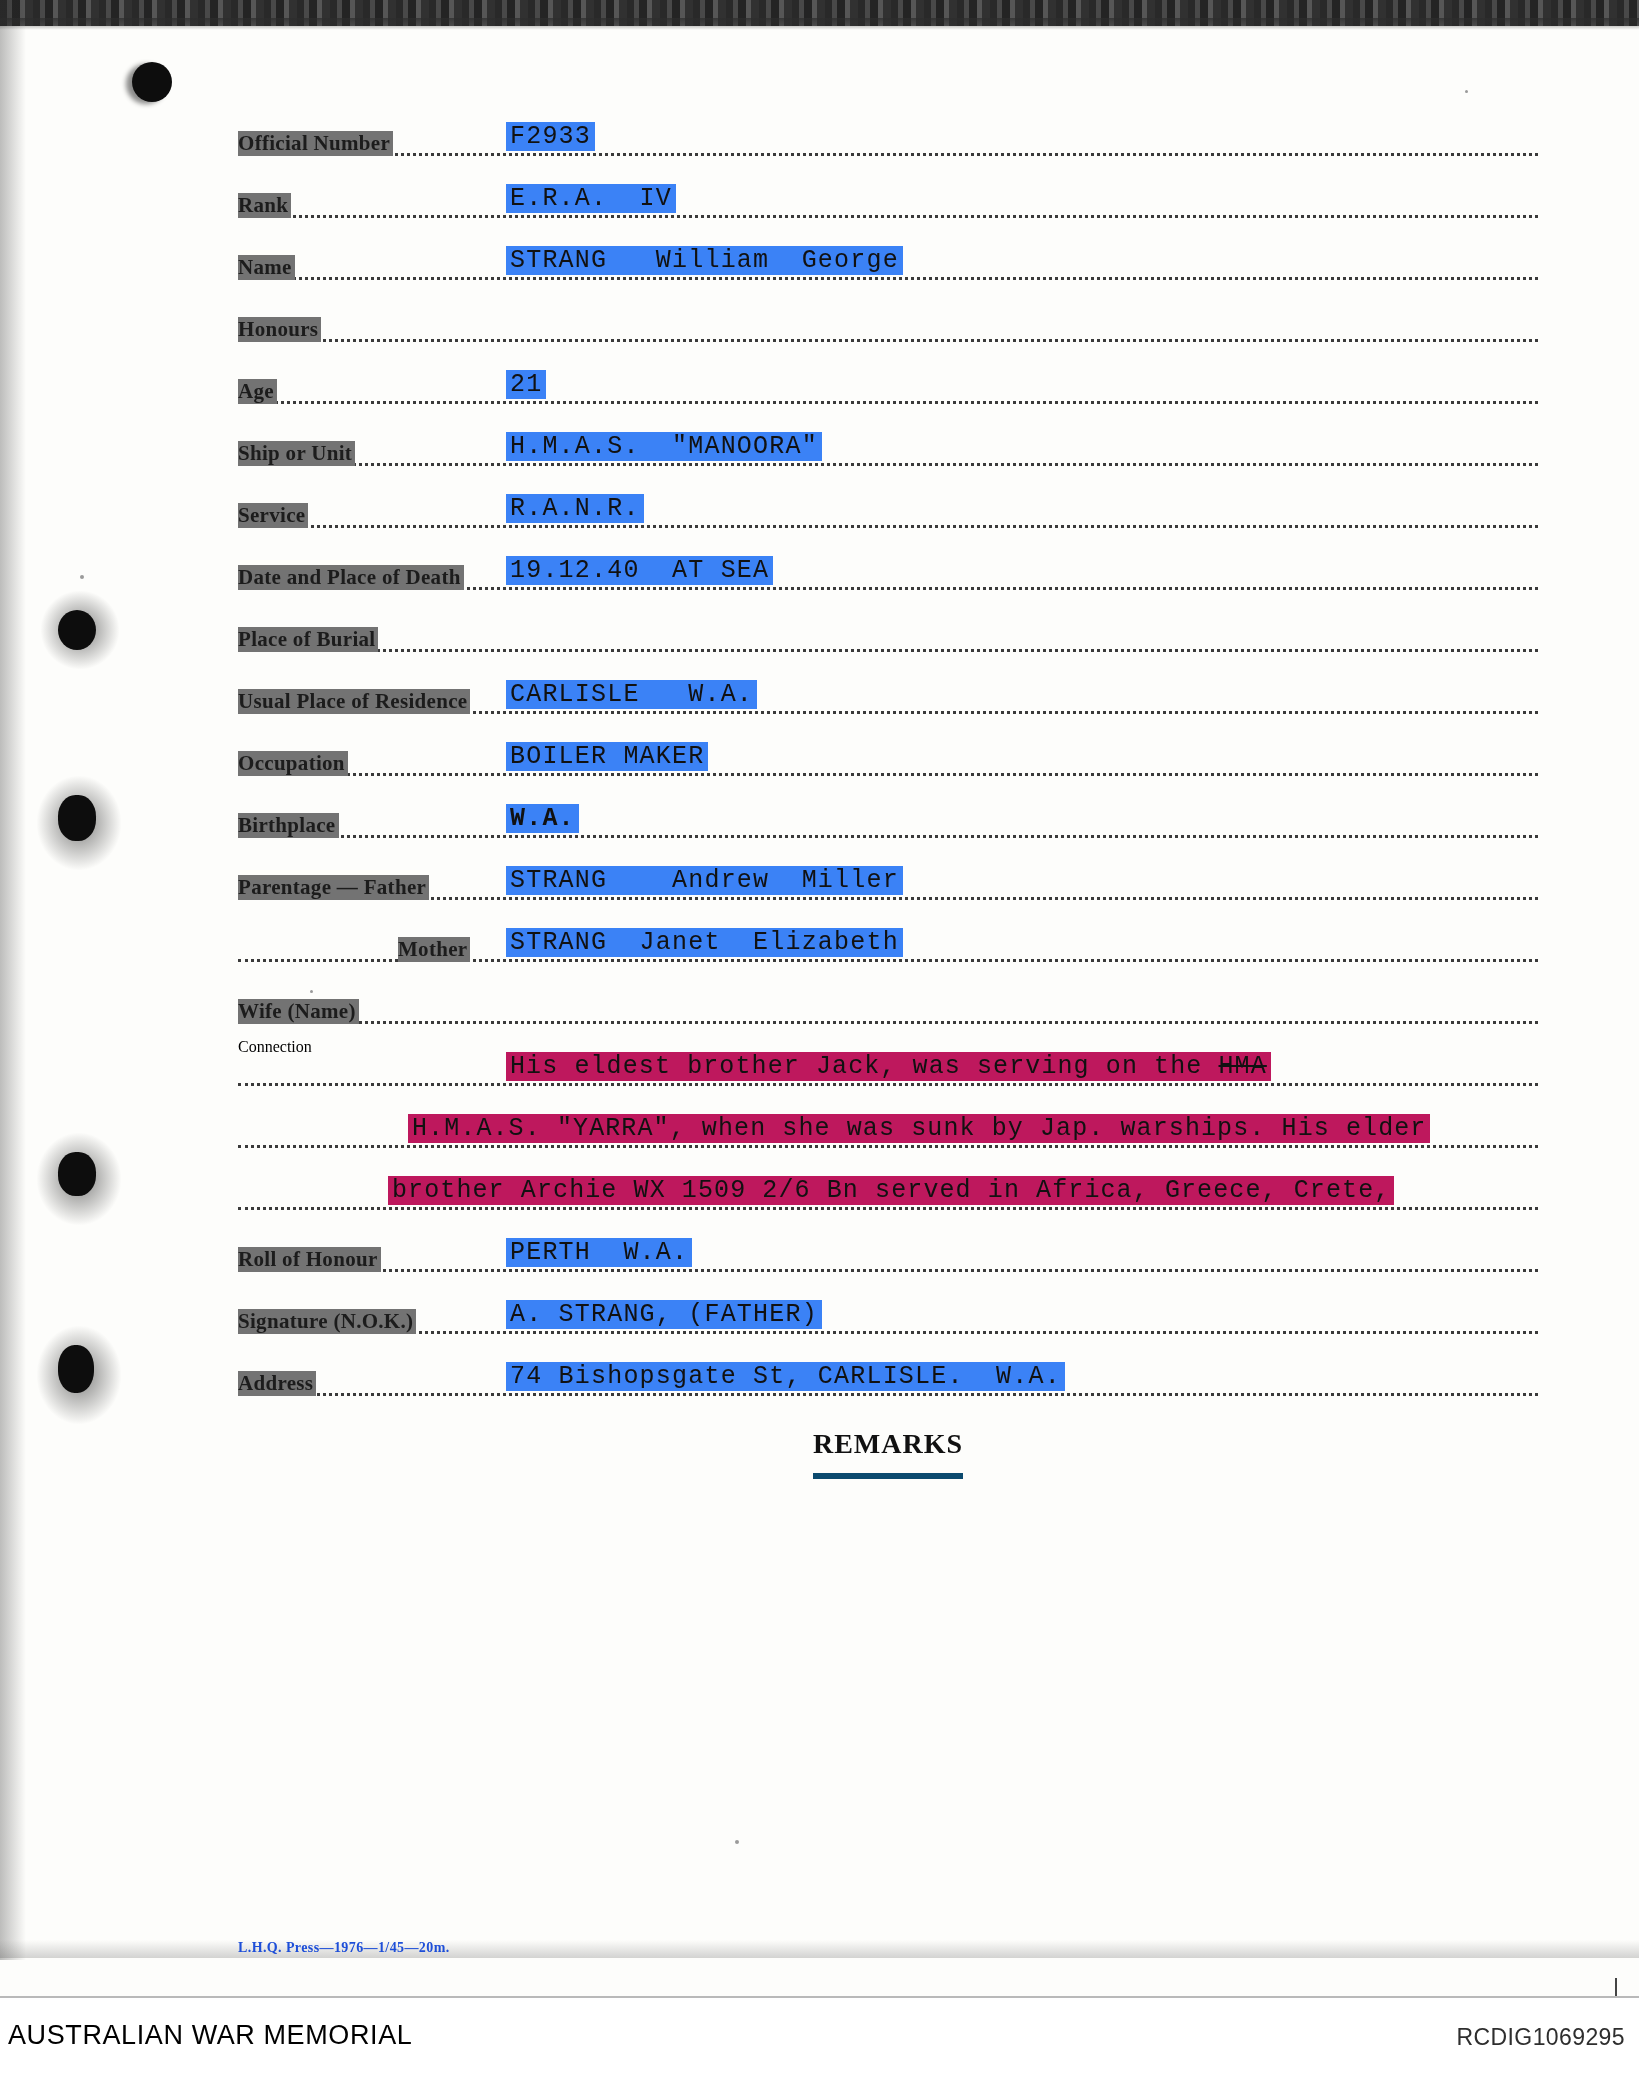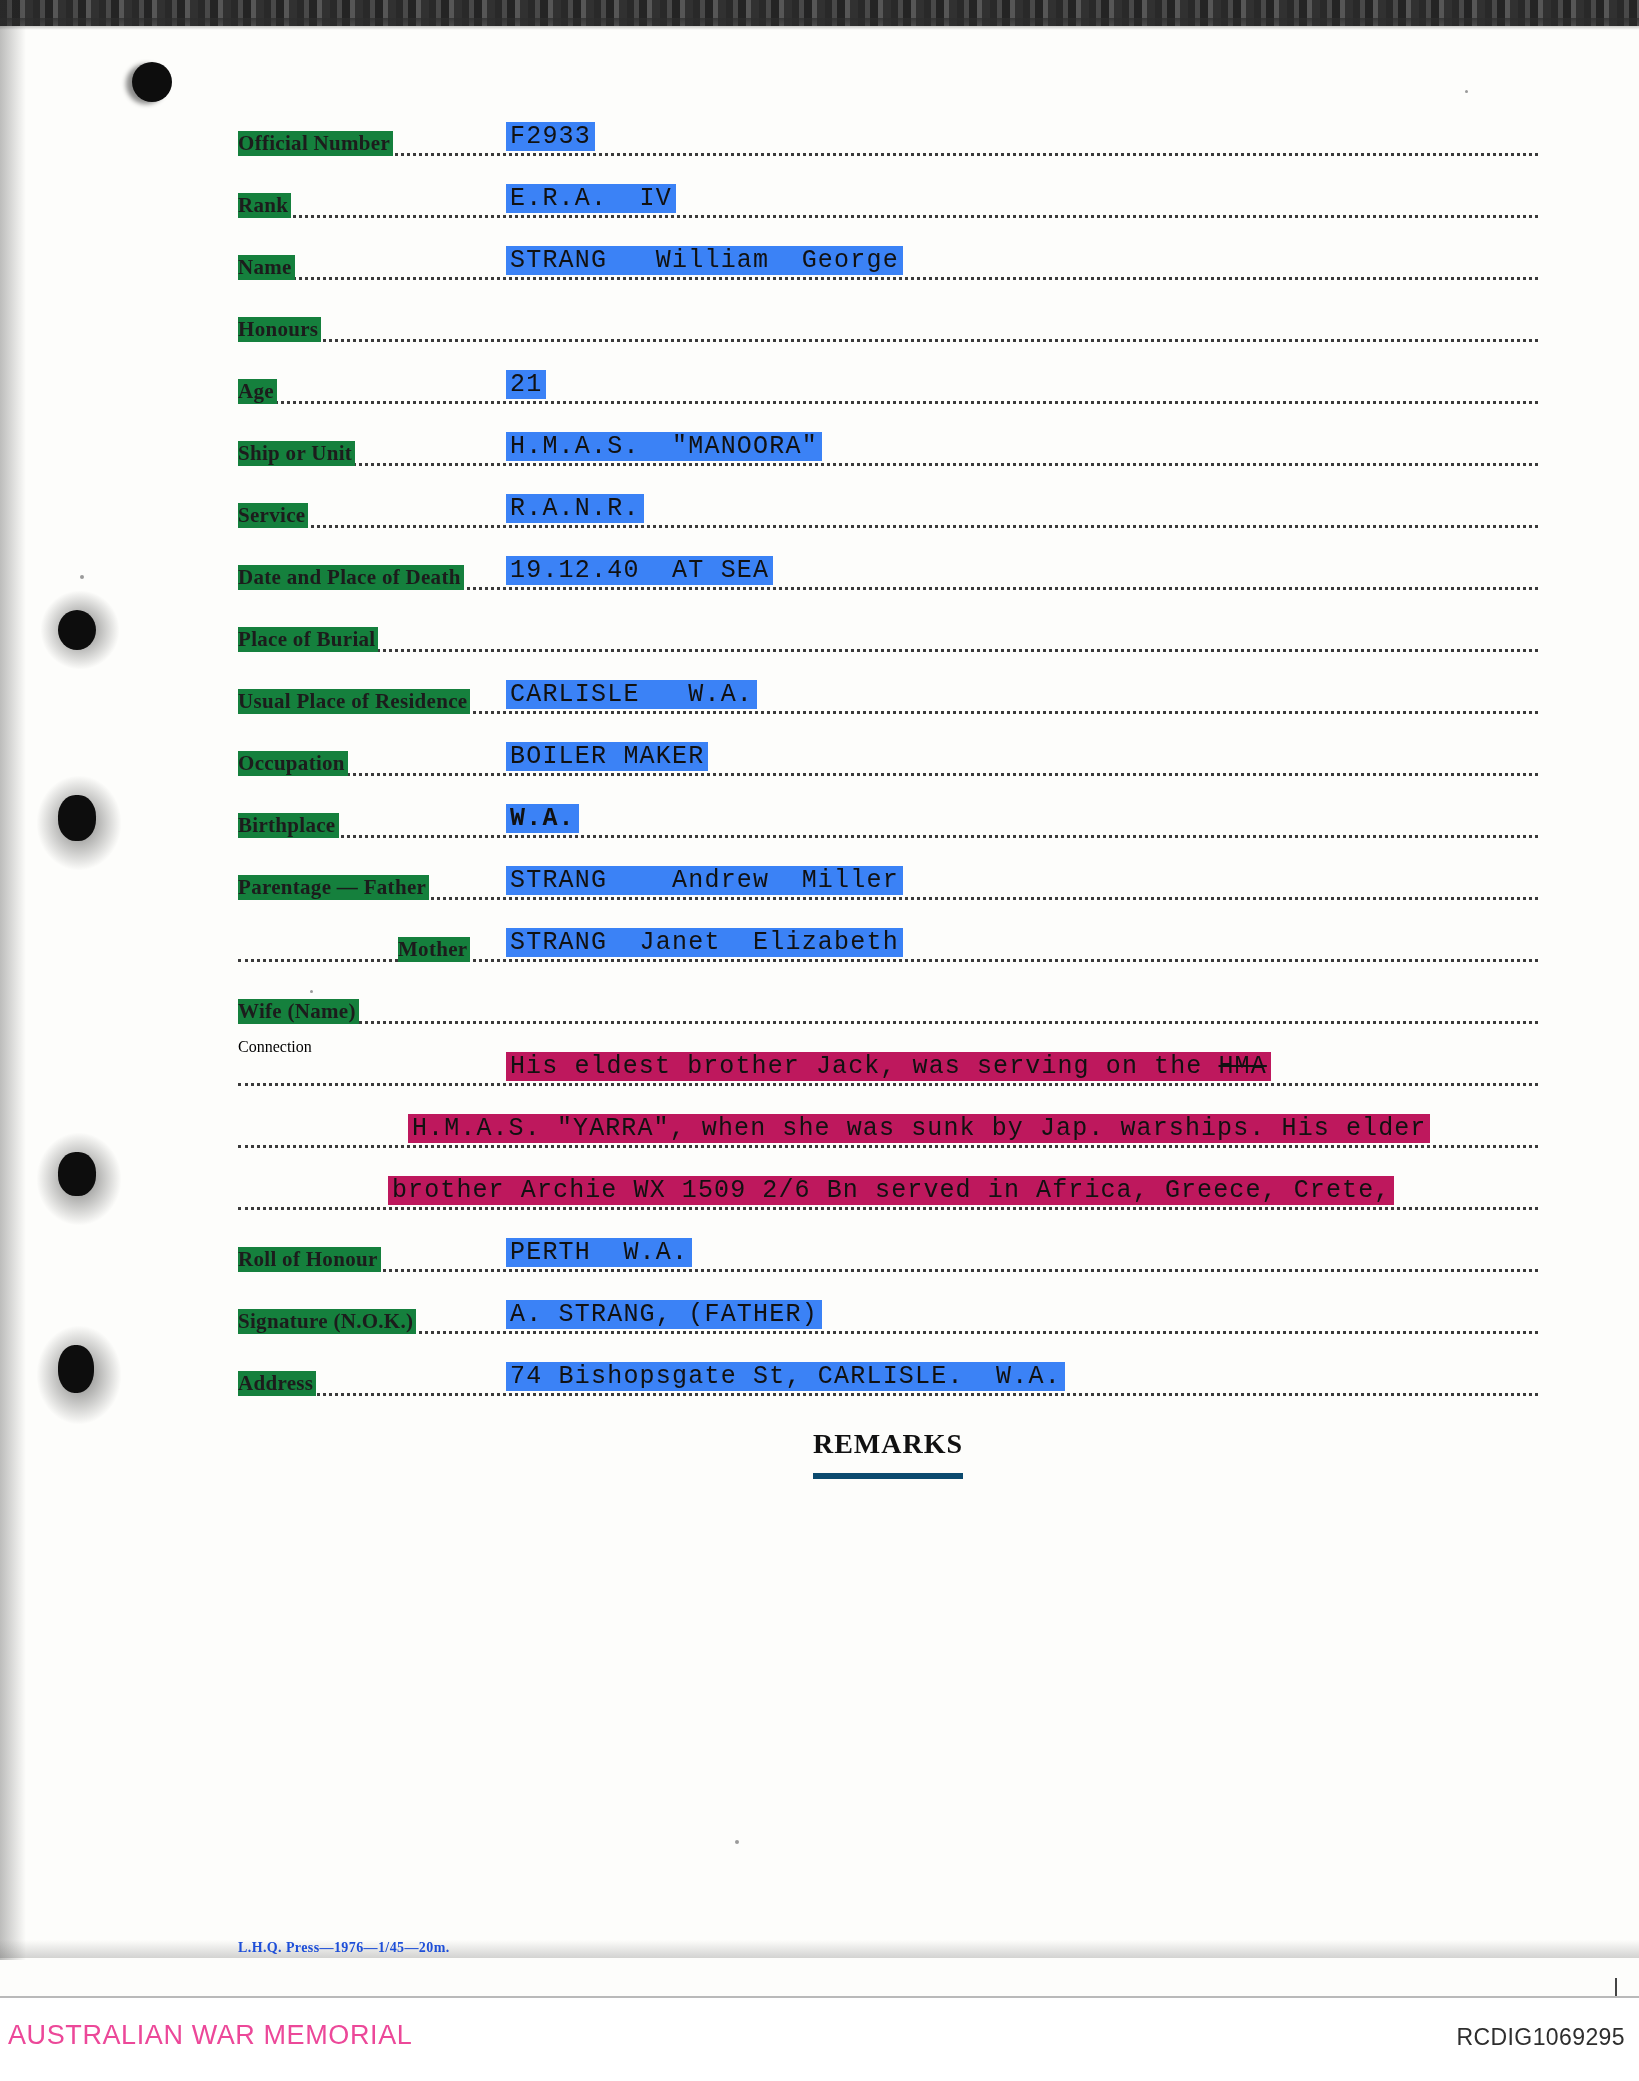--- a/index.html
+++ b/index.html
@@ -98,21 +98,21 @@
   .row .label {
     position: absolute;
     left: 0;
     bottom: 14px;
     font-family: "Liberation Serif", serif;
     font-size: 21px;
     font-weight: 700;
     color: #1c1c1c;
     letter-spacing: .3px;
     white-space: nowrap;
-    background: #15803d;
+    background: #737373;
     padding-right: 3px;
     z-index: 3;
   }
   .row .label.indent { left: 160px; }
   .row .dots {
     position: absolute;
     left: 0;
     right: 0;
     bottom: 14px;
     border-bottom: 3px dotted #3a3a3a;
@@ -195,21 +195,21 @@
     height: 85px;
     background: #ffffff;
     border-top: 2px solid #b9b9b9;
   }
   .footer .fl {
     position: absolute;
     left: 8px;
     top: 22px;
     font-family: "Liberation Sans", sans-serif;
     font-size: 27px;
-    color: #ec4899;
+    color: #000000;
     letter-spacing: .6px;
   }
   .footer .fr {
     position: absolute;
     right: 14px;
     top: 26px;
     font-family: "Liberation Sans", sans-serif;
     font-size: 23px;
     color: #2e2e2e;
     letter-spacing: .4px;

